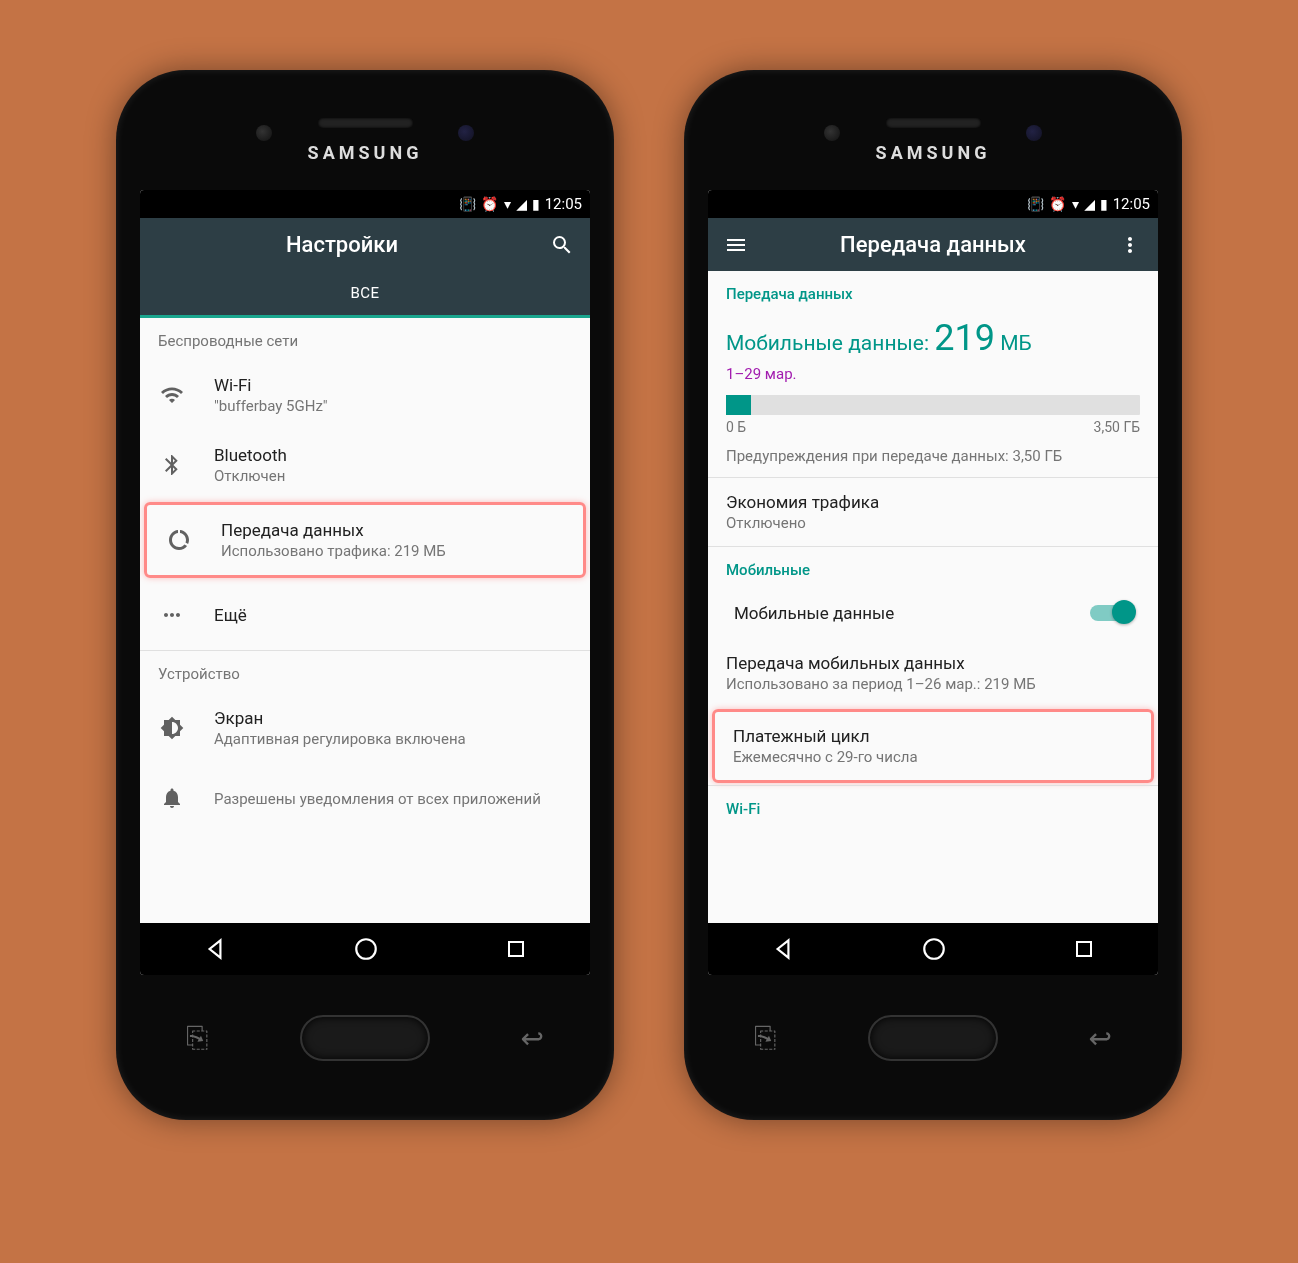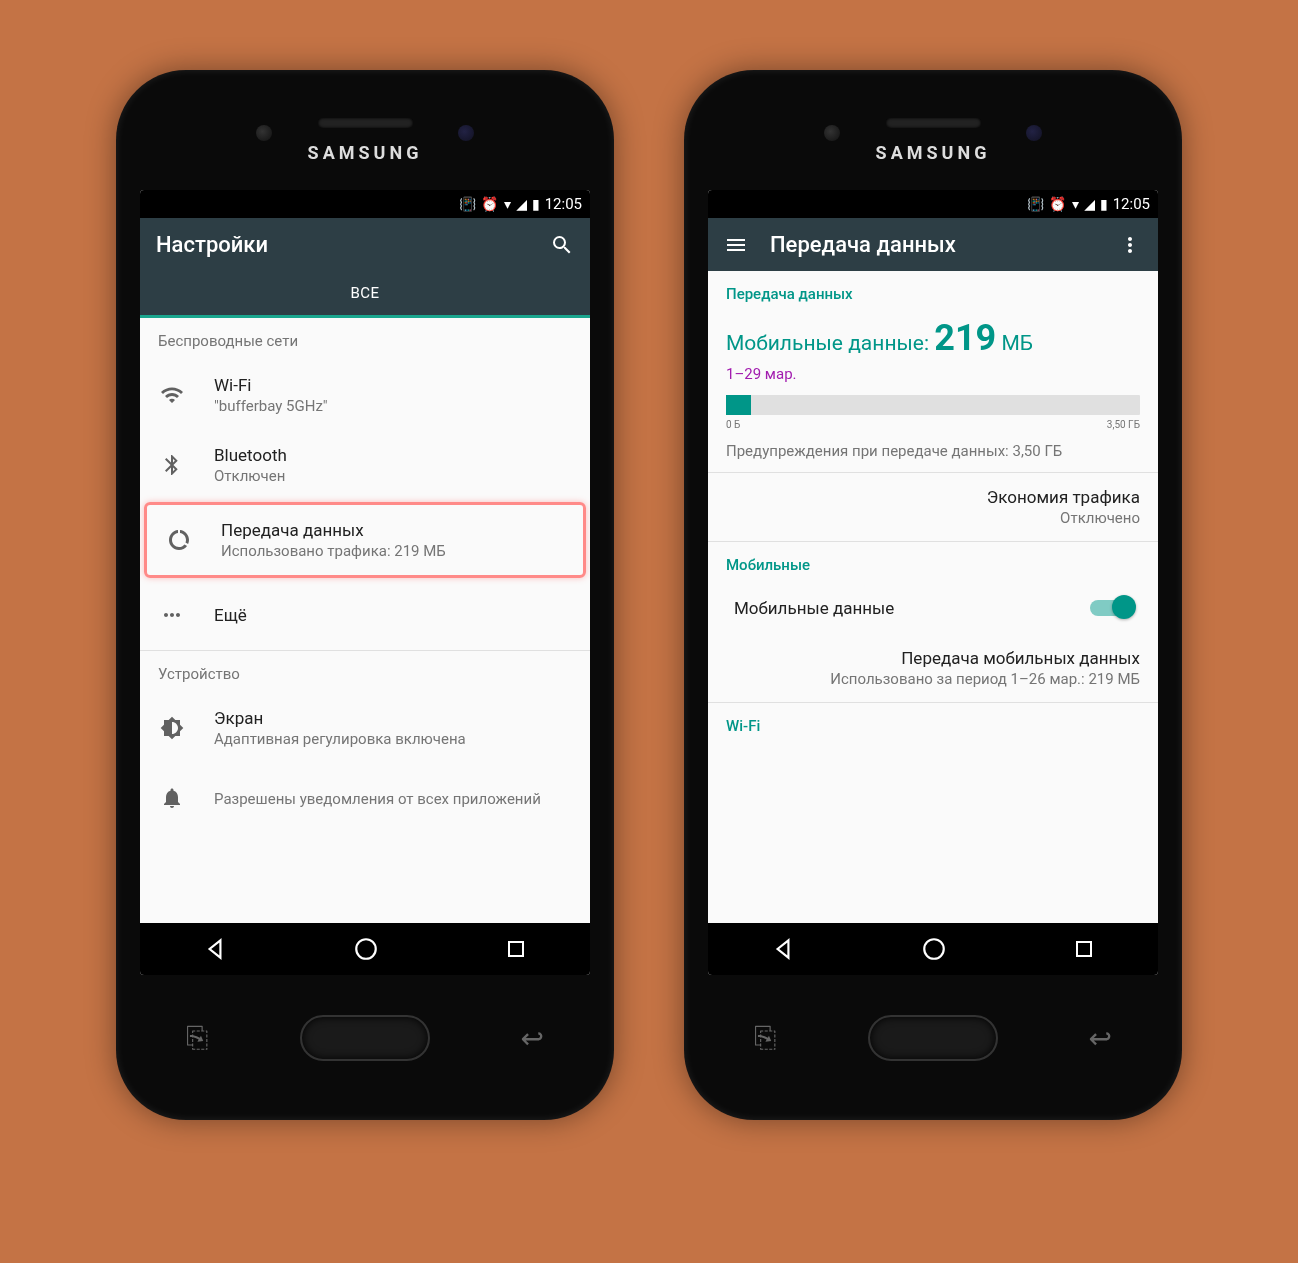--- a/index.html
+++ b/index.html
@@ -78,21 +78,21 @@
   padding: 0 8px; font-size: 15px; gap: 5px;
 }
 .status-bar .icon { font-size: 14px; }
 
 
 .app-bar {
   background: #2d3e45; color: #fff;
   display: flex; align-items: center;
   padding: 14px 16px; gap: 22px;
 }
-.app-bar .title { font-size: 22px; font-weight: 500; flex: 1; }
+.app-bar .title { font-size: 22px; font-weight: 500; flex: 1; text-align: center; }
 .app-bar svg { fill: #fff; }
 
 
 .tabs {
   background: #2d3e45; display: flex;
 }
 .tab {
   flex: 1; text-align: center; color: #bbb;
   padding: 13px 0; font-size: 15px; letter-spacing: 0.5px;
 }
@@ -127,31 +127,31 @@
 
 
 .nav-bar {
   height: 52px; background: #000;
   display: flex; align-items: center; justify-content: space-around;
 }
 .nav-bar svg { stroke: #fff; fill: none; stroke-width: 2; }
 
 
 .data-title { color: #009688; font-size: 21px; padding: 6px 18px 4px; }
-.data-title .big { font-size: 36px; font-weight: bold; }
+.data-title .big { font-size: 36px; }
 .data-sub { padding: 2px 18px; font-size: 15px; color: #a21caf; }
 .progress-wrap { padding: 10px 18px 4px; }
 .progress {
   height: 20px; background: #e0e0e0; position: relative; border-radius:1px;
 }
 .progress-fill { height: 100%; background: #009688; width: 6%; }
-.progress-labels { display: flex; justify-content: space-between; font-size: 10px; color: #757575; padding-top: 4px;}
+.progress-labels { display: flex; justify-content: space-between; font-size: 14px; color: #757575; padding-top: 4px;}
 .data-warn { padding: 8px 18px 12px; font-size: 15px; color: #757575; }
 
-.row2 { padding: 14px 18px; text-align: right; }
+.row2 { padding: 14px 18px; }
 .row2 .primary { font-size: 17px; color: #212121; }
 .row2 .secondary { font-size: 15px; color: #757575; margin-top: 2px; }
 
 .row-toggle { display: flex; align-items: center; padding: 16px 26px; }
 .row-toggle .primary { flex: 1; font-size: 17px; color: #212121; }
 .toggle {
   width: 42px; height: 16px; background: #80cbc4;
   border-radius: 10px; position: relative;
 }
 .toggle::after {
@@ -327,20 +327,26 @@
       <div class="divider"></div>
       <div class="section-header teal">Мобильные</div>
       <div class="row-toggle">
         <div class="primary">Мобильные данные</div>
         <div class="toggle"></div>
       </div>
       <div class="row2">
         <div class="primary">Передача мобильных данных</div>
         <div class="secondary">Использовано за период 1–26 мар.: 219 МБ</div>
       </div>
+      <div class="highlight">
+        <div class="row2">
+          <div class="primary">Платежный цикл</div>
+          <div class="secondary">Ежемесячно с 29-го числа</div>
+        </div>
+      </div>
       <div class="divider"></div>
       <div class="section-header teal">Wi-Fi</div>
     </div>
     <div class="nav-bar">
       <svg width="26" height="26" viewBox="0 0 24 24">
           <path d="M17 4l-10 8 10 8z" fill="none" stroke="#fff"></path>
         </svg>
       <svg width="26" height="26" viewBox="0 0 24 24">
           <circle cx="12" cy="12" r="9"></circle>
         </svg>

